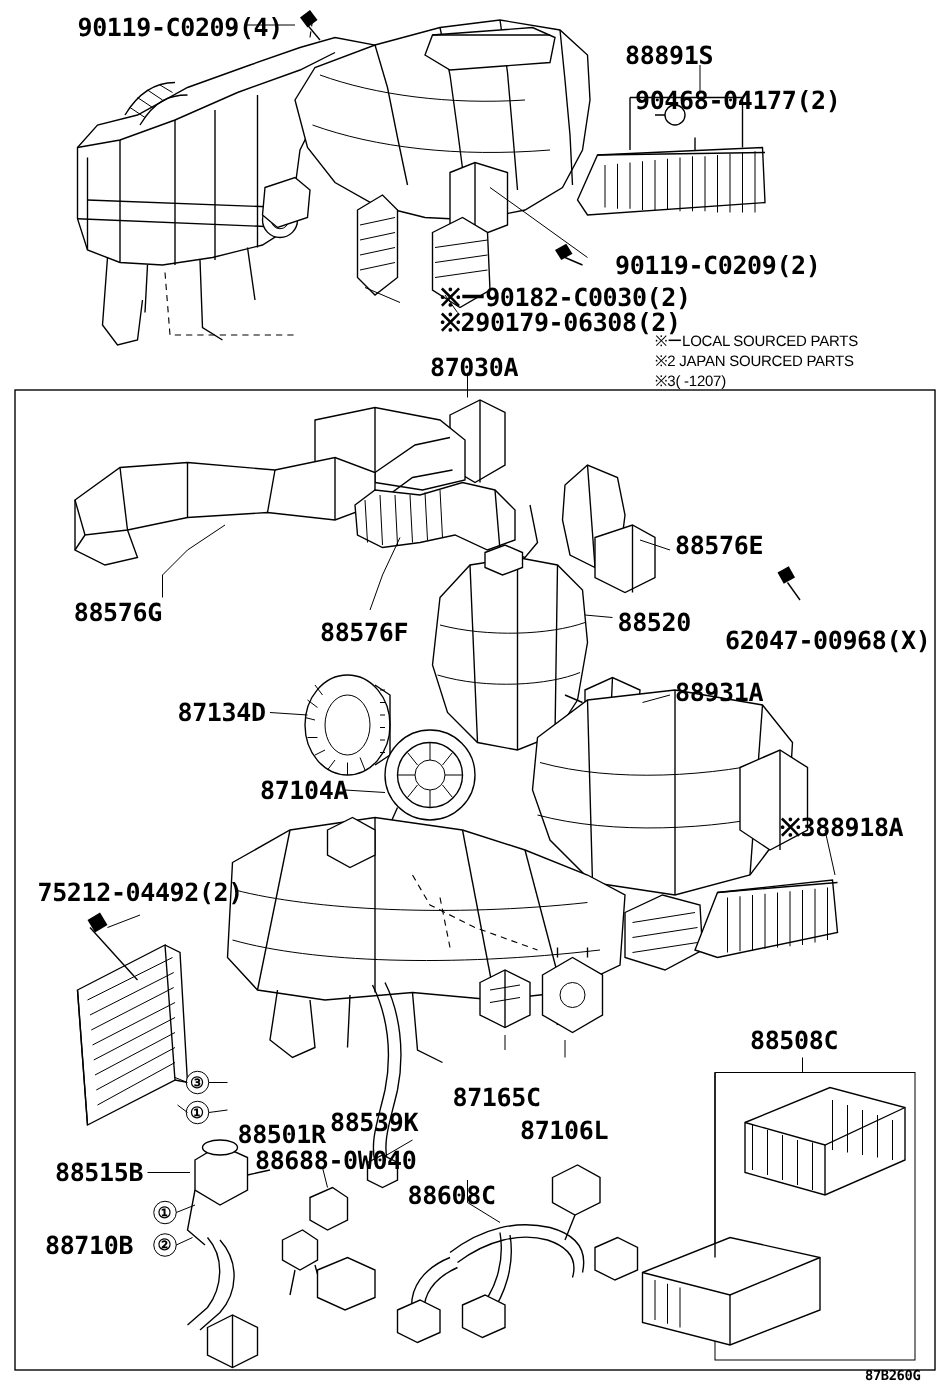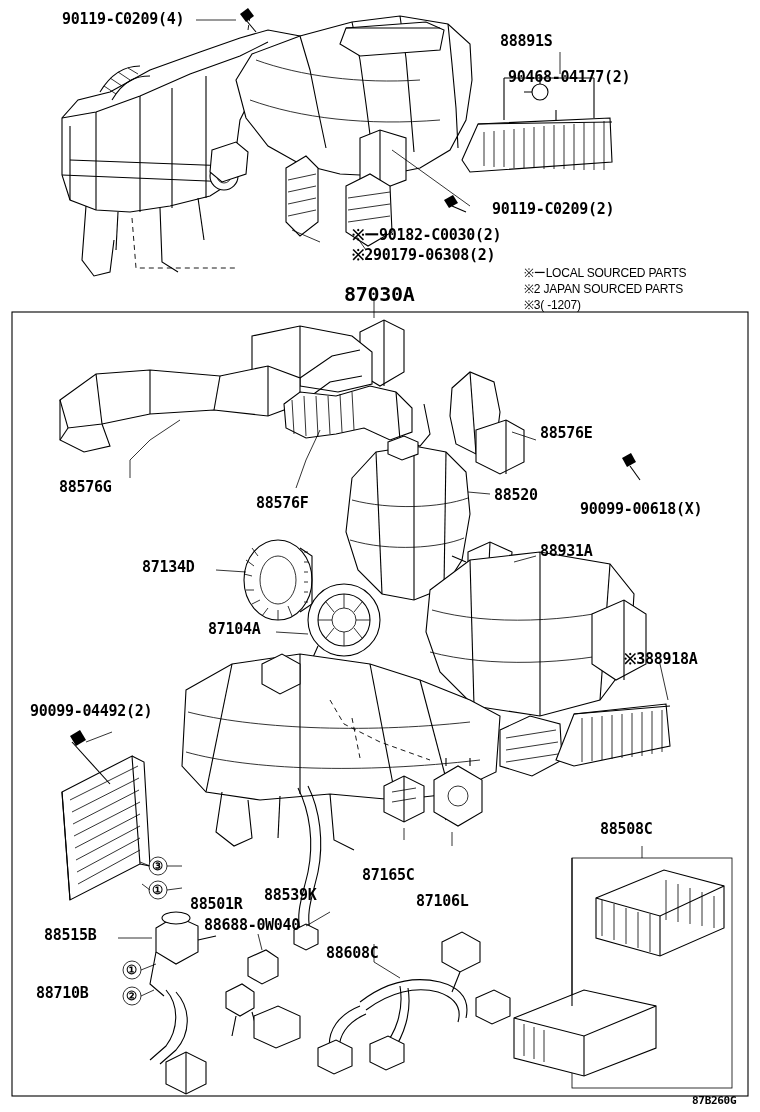--- a/index.html
+++ b/index.html
@@ -13,21 +13,21 @@
   #page {
     position: relative;
     width: 760px;
     height: 1112px;
     background: #ffffff;
     overflow: hidden;
   }
   .lbl {
     position: absolute;
     font-family: "DejaVu Sans Mono", monospace;
-    font-size: 15px;
+    font-size: 20px;
     font-weight: bold;
     color: #000000;
     white-space: nowrap;
     letter-spacing: -0.3px;
   }
   .lbl.small {
     font-size: 12.5px;
     font-weight: bold;
     letter-spacing: -0.2px;
   }
@@ -337,26 +337,26 @@
   <div class="lbl note" style="left:524px; top:264px;">※ーLOCAL SOURCED PARTS</div>
   <div class="lbl note" style="left:524px; top:280px;">※2 JAPAN SOURCED PARTS</div>
   <div class="lbl note" style="left:524px; top:296px;">※3(  -1207)</div>
 
   <div class="lbl" style="left:344px; top:282px; font-size:20px;">87030A</div>
 
   <div class="lbl" style="left:59px; top:478px;">88576G</div>
   <div class="lbl" style="left:256px; top:494px;">88576F</div>
   <div class="lbl" style="left:540px; top:424px;">88576E</div>
   <div class="lbl" style="left:494px; top:486px;">88520</div>
-  <div class="lbl" style="left:580px; top:500px;">90099-00618(X)</div>
+  <div class="lbl" style="left:580px; top:500px;">62047-00968(X)</div>
   <div class="lbl" style="left:540px; top:542px;">88931A</div>
   <div class="lbl" style="left:142px; top:558px;">87134D</div>
   <div class="lbl" style="left:208px; top:620px;">87104A</div>
   <div class="lbl" style="left:624px; top:648px;">※388918A</div>
-  <div class="lbl" style="left:30px; top:702px;">90099-04492(2)</div>
+  <div class="lbl" style="left:30px; top:702px;">75212-04492(2)</div>
   <div class="lbl" style="left:190px; top:895px;">88501R</div>
   <div class="lbl" style="left:362px; top:866px;">87165C</div>
   <div class="lbl" style="left:416px; top:872px;margin-top:20px;">87106L</div>
   <div class="lbl" style="left:600px; top:820px;">88508C</div>
   <div class="lbl" style="left:264px; top:886px;text-align:right;">88539K</div>
   <div class="lbl" style="left:44px; top:926px;">88515B</div>
   <div class="lbl" style="left:204px; top:916px;">88688-0W040</div>
   <div class="lbl" style="left:36px; top:984px;">88710B</div>
   <div class="lbl" style="left:326px; top:944px;">88608C</div>
 

